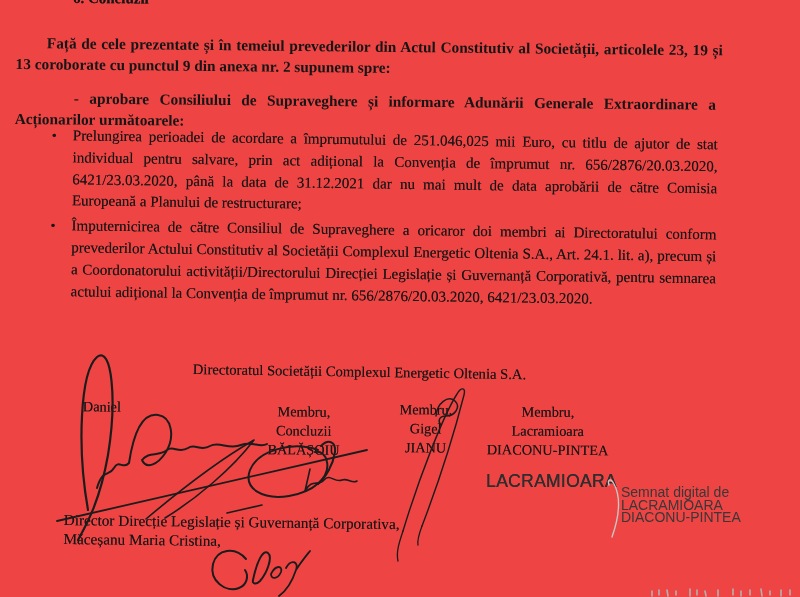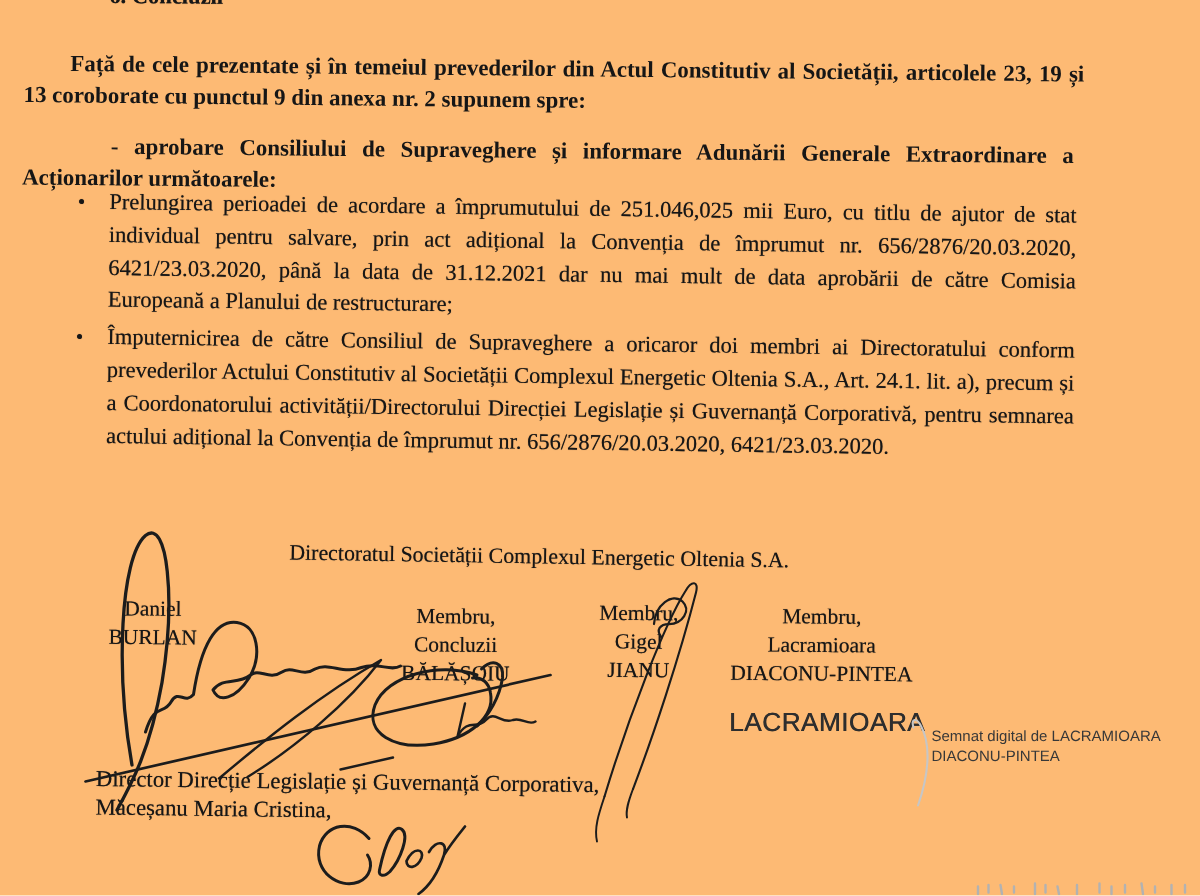--- a/index.html
+++ b/index.html
@@ -1,17 +1,17 @@
 <!DOCTYPE html>
 <html><head>
 <meta charset="utf-8">
 <style>
   html,body{margin:0;padding:0;background:#ffffff;}
   .doc{
-    position:relative;width:800px;height:597px;background:#fdba74;overflow:hidden;
+    position:relative;width:800px;height:597px;background:#ef4444;overflow:hidden;
     font-family:"Liberation Serif","DejaVu Serif",serif;color:#161616;
   }
   .abs{position:absolute;transform-origin:0 0;}
   .bold{font-weight:700;}
   .scan{text-shadow:0 0 .5px rgba(20,20,20,.65);}
   .heading-top{left:73px;top:-10px;font-size:15px;transform:rotate(.4deg);}
   .intro{left:16px;top:32px;width:707px;font-size:15.3px;line-height:21px;
          text-indent:31px;text-align:justify;transform:rotate(.6deg);}
   .proposal{left:15px;top:87px;width:701px;font-size:15.3px;line-height:21px;
             text-indent:59px;text-align:justify;transform:rotate(.55deg);}
@@ -23,21 +23,21 @@
   .board-title{left:193px;top:361px;font-size:14.6px;transform:rotate(.9deg);}
   .sig-col{font-size:14.3px;line-height:19px;text-align:center;transform:rotate(.5deg);}
   .sig-col1{left:52px;top:397px;width:100px;}
   .sig-col2{left:248px;top:402px;width:112px;}
   .sig-col3{left:382px;top:400px;width:88px;}
   .sig-col4{left:468px;top:402px;width:160px;}
   .digi-name{left:486px;top:470px;width:140px;font-family:"Liberation Sans","DejaVu Sans",sans-serif;
              font-size:17.5px;line-height:22.5px;color:#2e2e2e;letter-spacing:.3px;
              text-shadow:.35px 0 0 currentColor;}
   .digi-details{left:621px;top:486px;width:170px;font-family:"Liberation Sans","DejaVu Sans",sans-serif;
-                font-size:10px;line-height:12.6px;color:#383838;}
+                font-size:14px;line-height:12.6px;color:#383838;}
   .director-block{left:64px;top:511px;width:385px;font-size:15.2px;line-height:18.5px;
                   transform:rotate(.7deg);}
   .ink-overlay{position:absolute;left:0;top:0;pointer-events:none;}
 </style>
 </head>
 <body>
 
 <div class="doc">
 
   <div class="abs heading-top bold scan">6. Concluzii</div>
@@ -54,21 +54,20 @@
     <li>
       <span class="marker">•</span>
       <span>Împuternicirea de către Consiliul de Supraveghere a oricaror doi membri ai Directoratului conform prevederilor Actului Constitutiv al Societății Complexul Energetic Oltenia S.A., Art. 24.1. lit. a), precum și a Coordonatorului activității/Directorului Direcției Legislație și Guvernanță Corporativă, pentru semnarea actului adițional la Convenția de împrumut nr. 656/2876/20.03.2020, 6421/23.03.2020.</span>
     </li>
   </ul>
 
   <div class="abs board-title scan">Directoratul Societății Complexul Energetic Oltenia S.A.</div>
 
   <div class="abs sig-col sig-col1 scan">
     <div>Daniel</div>
-    <div>BURLAN</div>
   </div>
 
   <div class="abs sig-col sig-col2 scan">
     <div>Membru,</div>
     <div>Concluzii</div>
     <div>BĂLĂȘOIU</div>
   </div>
 
   <div class="abs sig-col sig-col3 scan">
     <div>Membru,</div>

